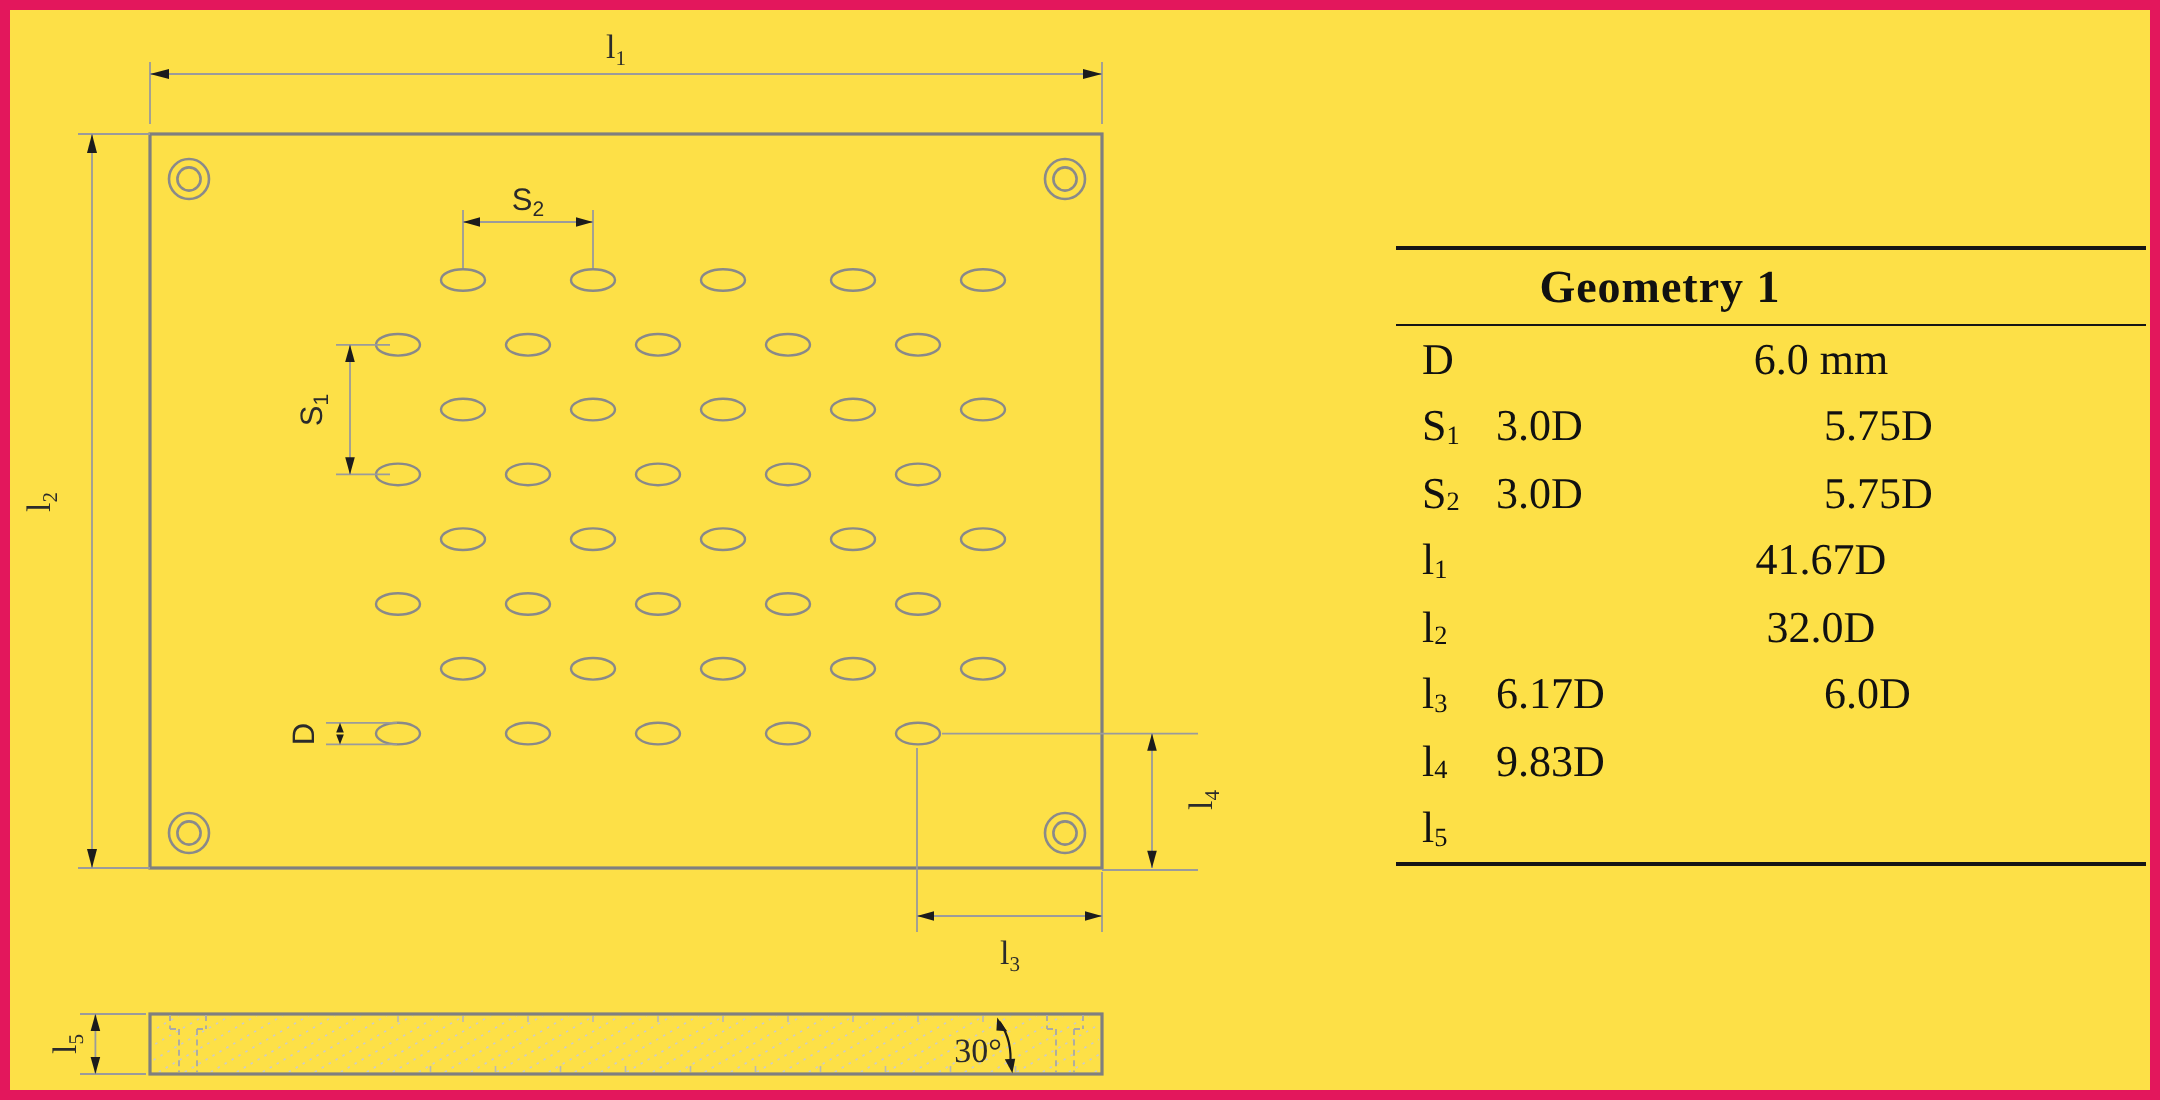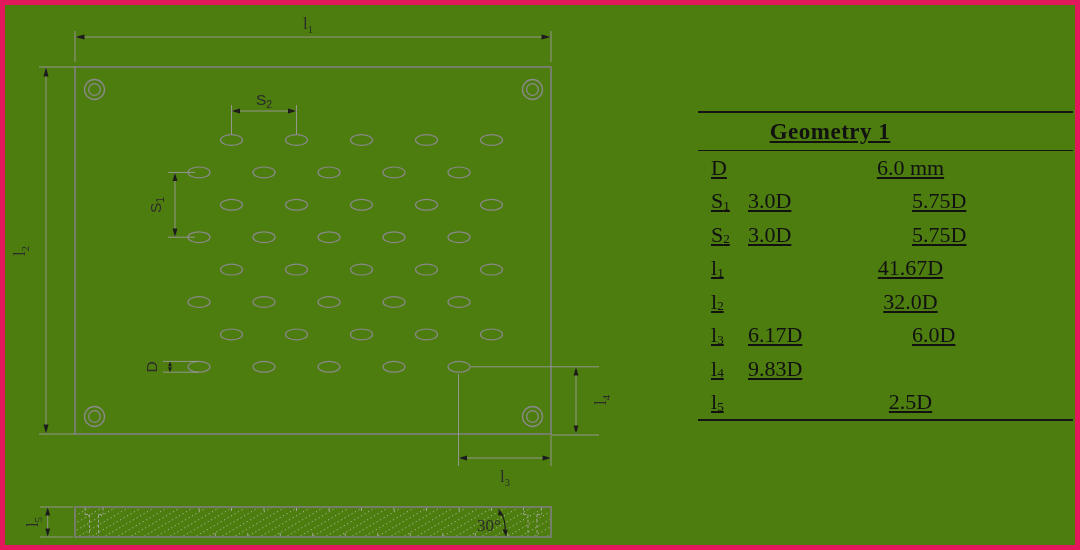--- a/index.html
+++ b/index.html
@@ -1,23 +1,23 @@
 <!DOCTYPE html>
 <html><head>
 <meta charset="utf-8">
 <style>
   html,body { margin:0; padding:0; }
   body { width:1080px; height:550px; position:relative; background:#ffffff; overflow:hidden;
          font-family:"Liberation Serif", serif; }
-  .frame { position:absolute; inset:0; border:5px solid #E3175C; background:#4d7c0f; box-sizing:border-box;padding-left:16px; }
+  .frame { position:absolute; inset:0; border:5px solid #E3175C; background:#fde047; box-sizing:border-box;padding-left:16px; }
   .drawing-svg { position:absolute; left:0; top:0; }
 
   
-  .tablewrap { position:absolute; left:693px; top:106px; width:375px;
-               border-top:2.6px solid #151515; border-bottom:2.6px solid #151515; color:#111;text-decoration:underline; }
+  .tablewrap { position:absolute; left:693px; top:118px; width:375px;
+               border-top:2.6px solid #151515; border-bottom:2.6px solid #151515; color:#111; }
   .trow  { display:grid; grid-template-columns:50px 164px 161px; align-items:center;
            height:33.5px; font-size:22px; }
   .thead { height:37px; border-bottom:1.5px solid #151515; font-weight:bold; font-size:23px; letter-spacing:0.5px; }
   .cell-label { padding-left:13px; white-space:nowrap; }
   .cell-val  { text-align:left; }
   .cell-span { grid-column:2/4; text-align:center; }
   .cell-h    { text-align:center; }
   sub { font-size:0.6em; line-height:0; vertical-align:baseline; position:relative; top:0.12em; }
 
   
@@ -282,16 +282,15 @@
       <div class="cell-val">6.0D</div>
     </div>
 
     <div class="trow">
       <div class="cell-label"><span>l</span><sub>4</sub></div>
       <div class="cell-val">9.83D</div>
     </div>
 
     <div class="trow">
       <div class="cell-label"><span>l</span><sub>5</sub></div>
-      <div class="cell-span">2.5D</div>
     </div>
   </div>
 </div>
 
 </body></html>

